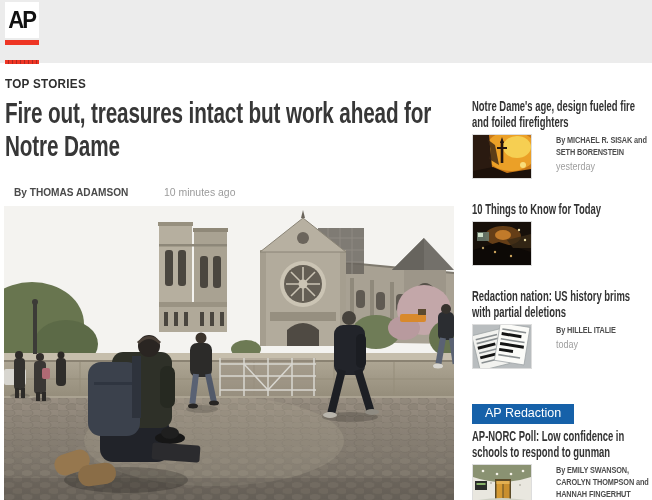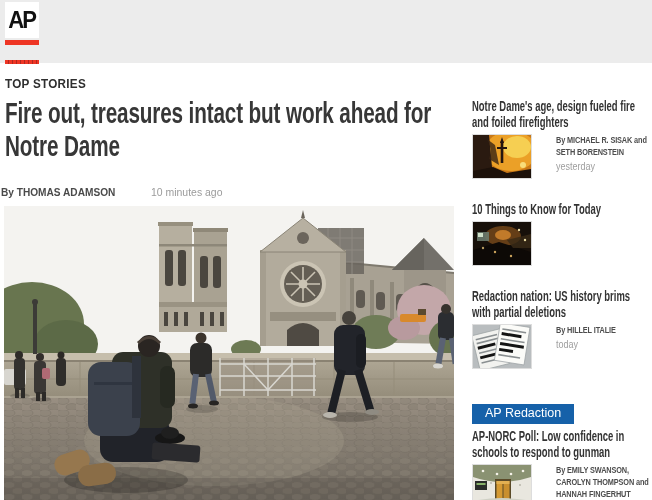--- a/index.html
+++ b/index.html
@@ -16,21 +16,21 @@
   .logo-bar { width:34px; height:5px; margin-top:2px; background:#ee3524; }
   .red-dashes { position:absolute; left:5px; top:60px; width:34px; height:4px;
                 background:repeating-linear-gradient(90deg,#ee3524 0 3px,#b2271e 3px 4px); }
 
   
   .section-label { position:absolute; left:5px; top:76px; font-size:13px; font-weight:bold;
                    color:#2f2f2f; letter-spacing:.3px; transform:scaleX(.9); transform-origin:left; }
   .headline { position:absolute; left:5px; top:96px; width:660px; font-size:30px; font-weight:bold;
               color:#373737; line-height:33px; letter-spacing:-.2px;
               transform:scaleX(.69); transform-origin:left top; cursor:pointer; }
-  .byline-row { position:absolute; left:1px; top:186px; display:flex; gap:26px; align-items:baseline; }
+  .byline-row { position:absolute; left:14px; top:186px; display:flex; gap:26px; align-items:baseline; }
   .byline { font-size:11px; font-weight:bold; color:#4a4a4a; transform:scaleX(.92); transform-origin:left; }
   .timestamp { font-size:11px; color:#9b9b9b; transform:scaleX(.95); transform-origin:left; }
   .photo-wrap { position:absolute; left:4px; top:206px; width:450px; height:294px; overflow:hidden; cursor:pointer; }
 
   
   .sidebar { position:absolute; left:472px; top:98px; width:176px; }
   .story-title { width:260px; font-size:14px; font-weight:bold; color:#333; line-height:16px;
                  transform:scaleX(.675); transform-origin:left top; margin-bottom:4px; cursor:pointer; }
   .story-meta { display:flex; gap:24px; margin-bottom:22px; }
   .thumb { width:60px; height:45px; flex:0 0 60px; border:1px solid #ddd; cursor:pointer; }

